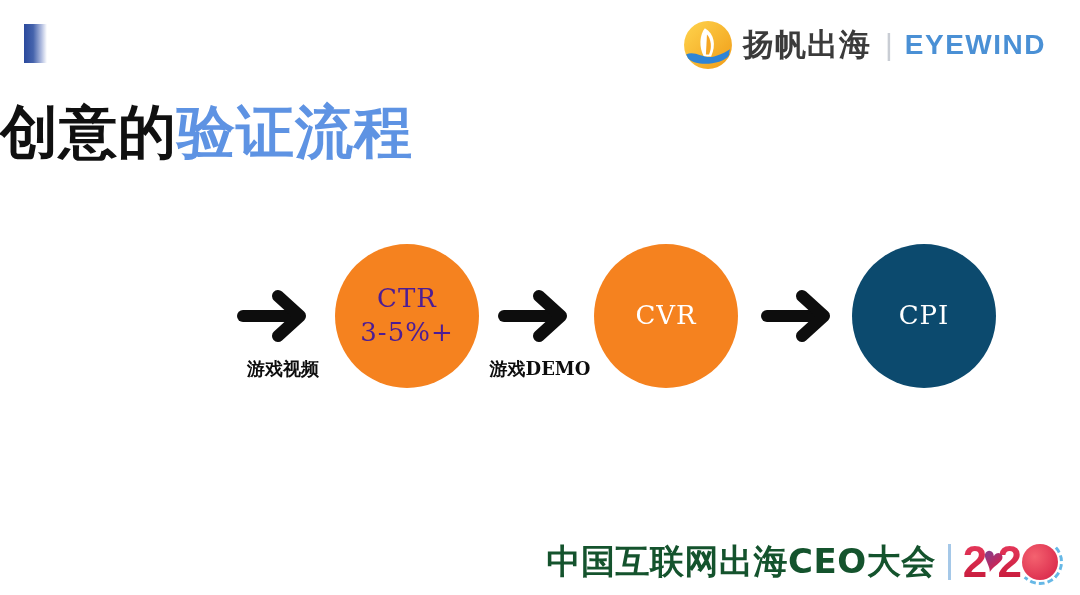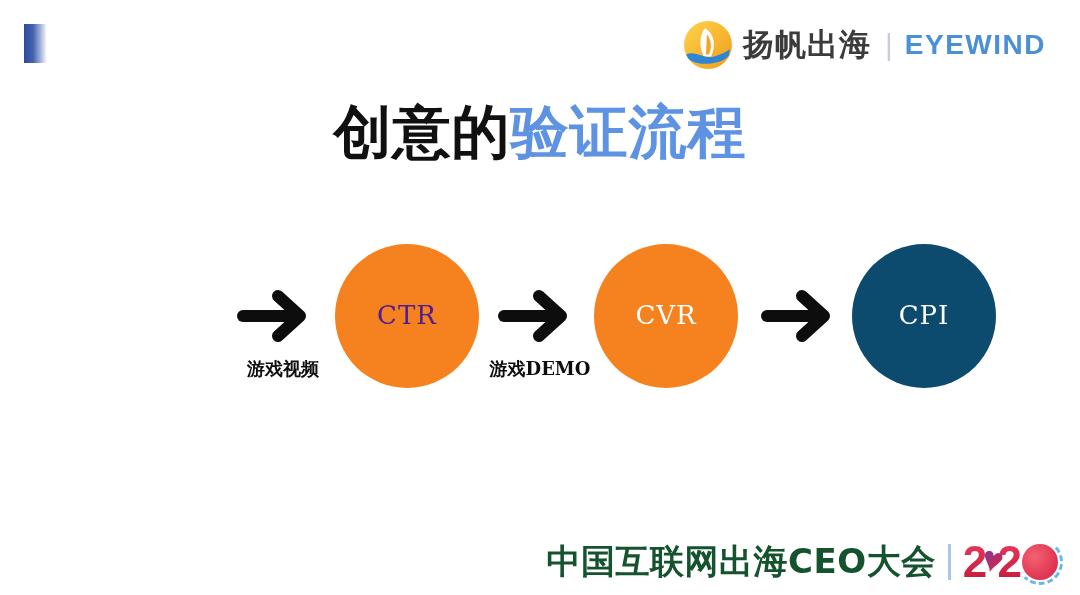--- a/index.html
+++ b/index.html
@@ -12,21 +12,21 @@
 
   
   .brand { position:absolute; top:20px; right:34px; display:flex; align-items:center; }
   .brand-icon { width:50px; height:50px; margin-right:10px; }
   .brand-cn { font-size:31px; font-weight:700; color:#3b3b3b; letter-spacing:1px;
     font-family:"DejaVu Sans",sans-serif; }
   .brand-divider { font-size:30px; font-weight:200; color:#c9cdd4; margin:0 12px 0 14px; }
   .brand-en { font-size:28px; font-weight:800; color:#4a90d5; letter-spacing:1.5px; }
 
   
-  .title { position:absolute; top:94px; left:0; width:100%; text-align:center;
+  .title { position:absolute; top:94px; left:0; width:100%; 
     font-size:58px; font-weight:900; letter-spacing:1px; color:#101010;
     font-family:"DejaVu Sans","Liberation Sans",sans-serif; }
   .title .blue { color:#5e93e3; }
 
   
   .node { position:absolute; top:244px; width:144px; height:144px; border-radius:50%;
     display:flex; flex-direction:column; align-items:center; justify-content:center;
     text-align:center; font-family:"DejaVu Serif","Liberation Serif",serif;
     font-size:26px; line-height:1.3; letter-spacing:1px; }
   .node-line:empty { display:none; }
@@ -87,20 +87,21 @@
     </svg>
     <span class="brand-cn">扬帆出海</span>
     <span class="brand-divider">|</span>
     <span class="brand-en">EYEWIND</span>
   </div>
 
   <div class="title"><span>创意的</span><span class="blue">验证流程</span></div>
 
   <div class="node node-1" style="background: rgb(245, 130, 31); color: #4c1d95;">
     <span class="node-line">CTR</span>
+    <span class="node-line">3-5%+</span>
   </div>
   <div class="node node-2" style="background: rgb(245, 130, 31); color: rgb(255, 255, 255);">
     <span class="node-line">CVR</span>
 
   </div>
   <div class="node node-3" style="background: #0c4a6e; color: rgb(255, 255, 255);">
     <span class="node-line">CPI</span>
 
   </div>
 

